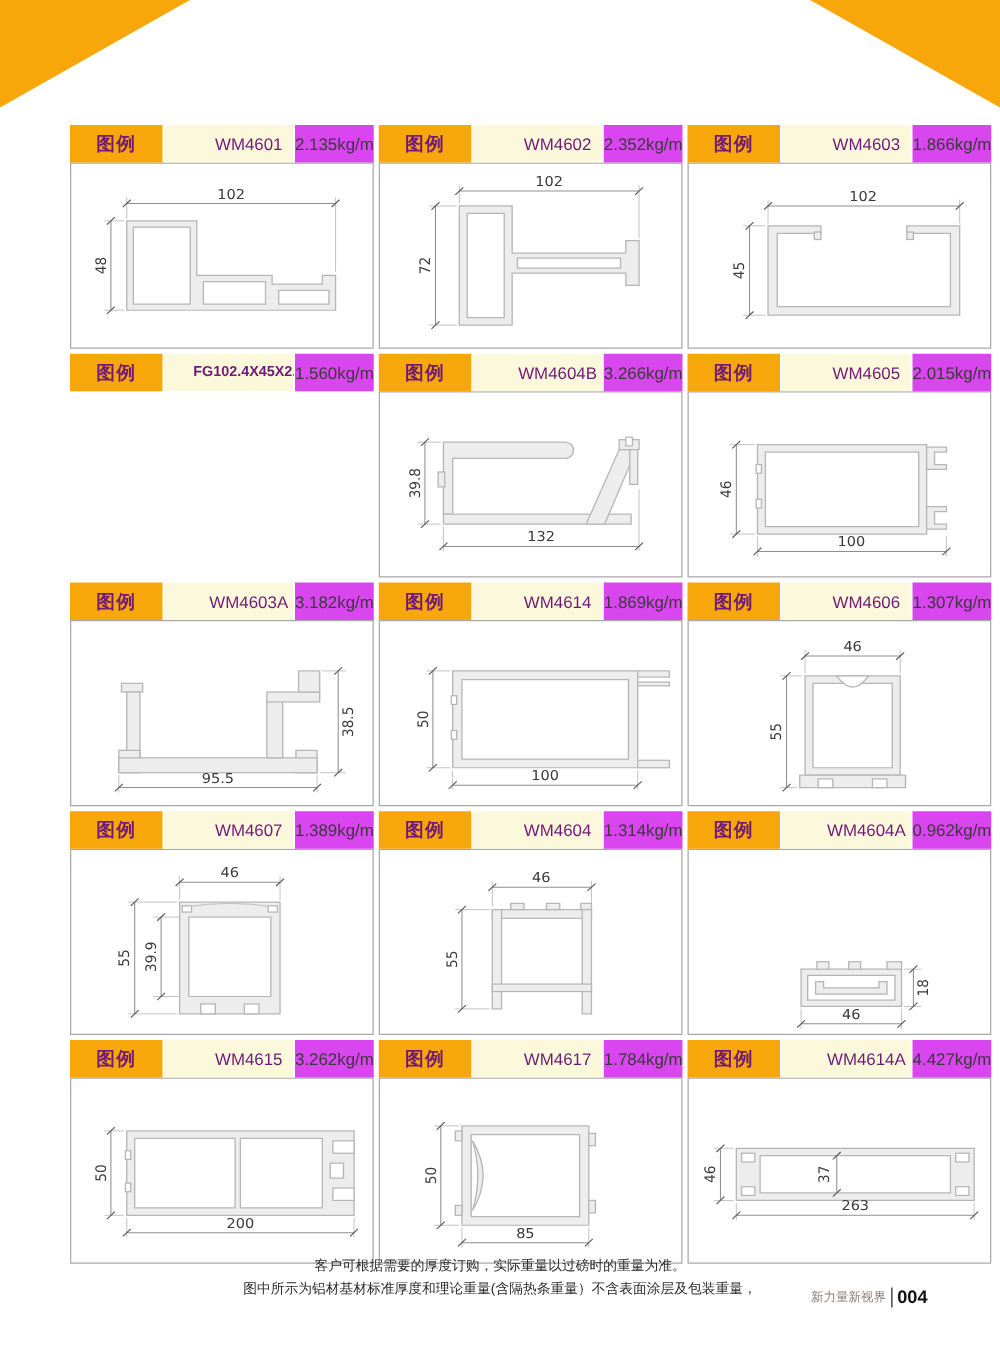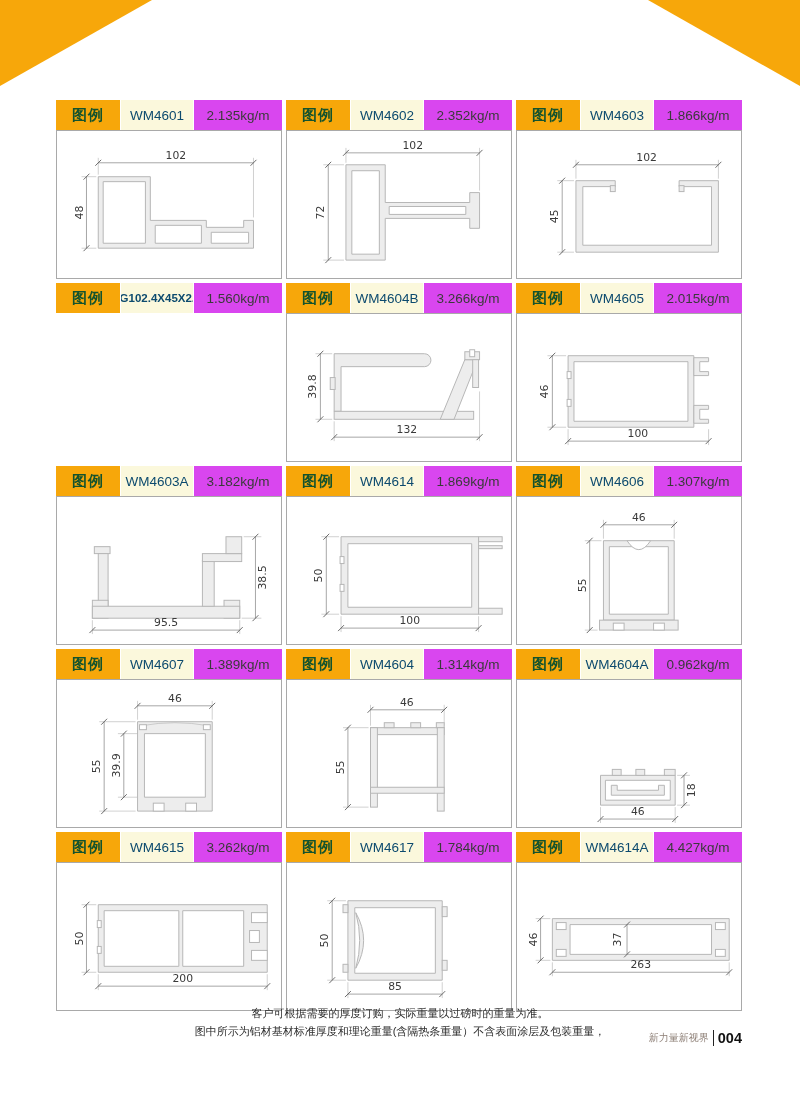--- a/index.html
+++ b/index.html
@@ -10,26 +10,26 @@
   .corner{position:absolute;top:0;width:152px;height:86px;background:#F7A70A;}
   .corner.tl{left:0;clip-path:polygon(0 0,100% 0,0 100%);}
   .corner.tr{right:0;clip-path:polygon(0 0,100% 0,100% 100%);}
   .grid{
     position:absolute;left:56px;top:100px;width:686px;
     display:grid;grid-template-columns:repeat(3,1fr);gap:4px;
   }
   .cell{width:100%;}
   .hdr{display:flex;height:30px;}
   .hdr .legend{
-    width:64px;background:#F7A70A;color:#14532d;font-weight:bold;font-size:15px;
+    width:74px;background:#F7A70A;color:#701a75;font-weight:bold;font-size:15px;
     display:flex;align-items:center;justify-content:center;margin-right:1px;letter-spacing:1px;
   }
   .hdr .model{
-    width:72px;background:#FBF8DC;color:#0c4a6e;font-size:13.5px;
-    display:flex;align-items:center;justify-content:center;margin-right:1px;white-space:nowrap;overflow:hidden;
+    width:72px;background:#FBF8DC;color:#701a75;font-size:13.5px;
+    display:flex;align-items:center;justify-content:center;margin-right:1px;white-space:nowrap;overflow:hidden;padding-left:32px;
   }
   .hdr .weight{
     flex:1;background:#d946ef;color:#3a3a3a;font-size:13.5px;
     display:flex;align-items:center;justify-content:center;
   }
   .draw{border:1px solid #A9A9A9;background:#fff;height:147px;margin-top:0;}
   svg{display:block;}
   .m{fill:#EDEDED;stroke:#B6B6B6;stroke-width:1;}
   .h{fill:#FFFFFF;stroke:#B6B6B6;stroke-width:1;}
   .d{stroke:#8F8F8F;stroke-width:0.8;}

